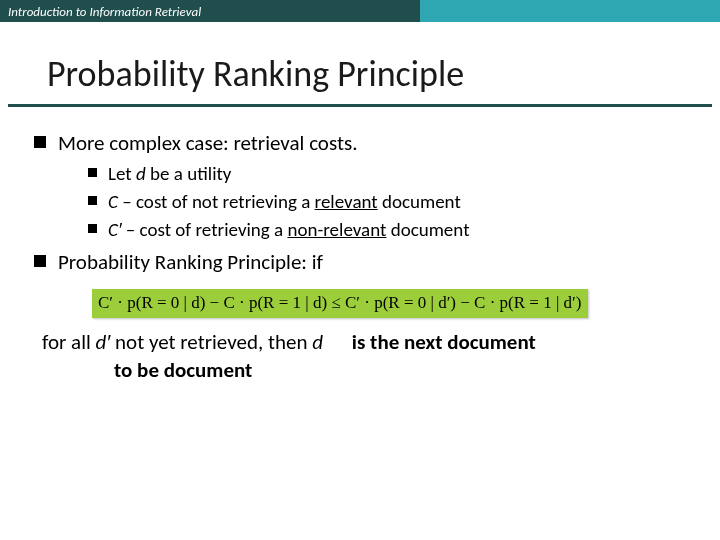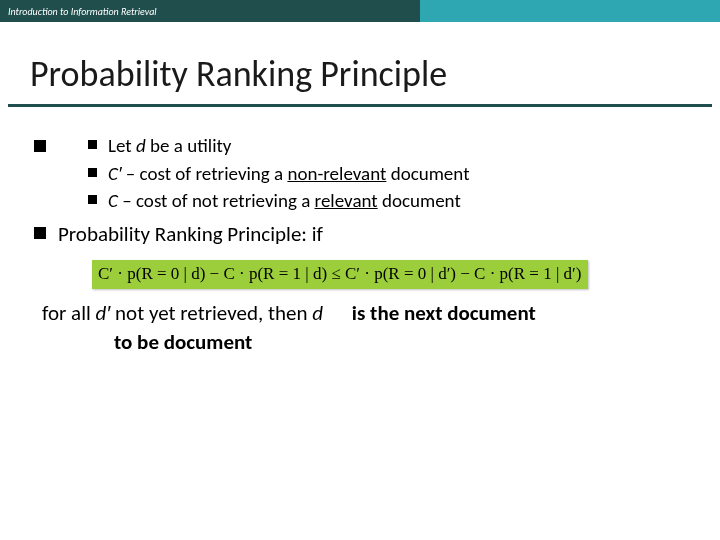--- a/index.html
+++ b/index.html
@@ -13,35 +13,35 @@
   }
   .header-bar {
     width: 100%;
     height: 22px;
     display: flex;
   }
   .header-left {
     background: #1f4e4d;
     color: #fff;
     font-style: italic;
-    font-size: 10px;
+    font-size: 13px;
     padding: 2px 8px;
     flex: 0 0 420px;
     display: flex;
     align-items: center;
   }
   .header-right {
     background: #2fa7b3;
     flex: 1;
   }
   .title {
     font-size: 36px;
     font-weight: 400;
     color: #1a1a1a;
-    padding: 30px 30px 8px 30px;
+    padding: 30px 30px 8px 47px;
     font-family: Calibri, Arial, sans-serif;
   }
   .title-underline {
     height: 3px;
     background: #1f4e4d;
     margin: 0 8px 0 8px;
   }
   .content {
     padding: 22px 32px 0 32px;
     font-size: 21px;
@@ -108,29 +108,30 @@
   <div class="header-left">Introduction to Information Retrieval</div>
   <div class="header-right"></div>
 </div>
 
 <h1 class="title">Probability Ranking Principle</h1>
 <div class="title-underline"></div>
 
 <div class="content">
   <ul class="top">
     <li>
+      <span>More complex case: retrieval costs.</span>
       <ul class="sub">
         <li>
           <span>Let </span><span class="ital">d</span><span> be a utility</span>
         </li>
         <li>
-          <span class="ital">C′</span><span> – cost of retrieving a </span><span class="under">non-relevant</span><span> document</span>
+          <span class="ital">C</span><span> – cost of not retrieving a </span><span class="under">relevant</span><span> document</span>
         </li>
         <li>
-          <span class="ital">C</span><span> – cost of not retrieving a </span><span class="under">relevant</span><span> document</span>
+          <span class="ital">C′</span><span> – cost of retrieving a </span><span class="under">non-relevant</span><span> document</span>
         </li>
       </ul>
     </li>
     <li>
       <span>Probability Ranking Principle: if</span>
     </li>
   </ul>
 
   <div class="formula-wrap">
     <span class="formula">C′ · p(R = 0 | d) − C · p(R = 1 | d) ≤ C′ · p(R = 0 | d′) − C · p(R = 1 | d′)</span>

